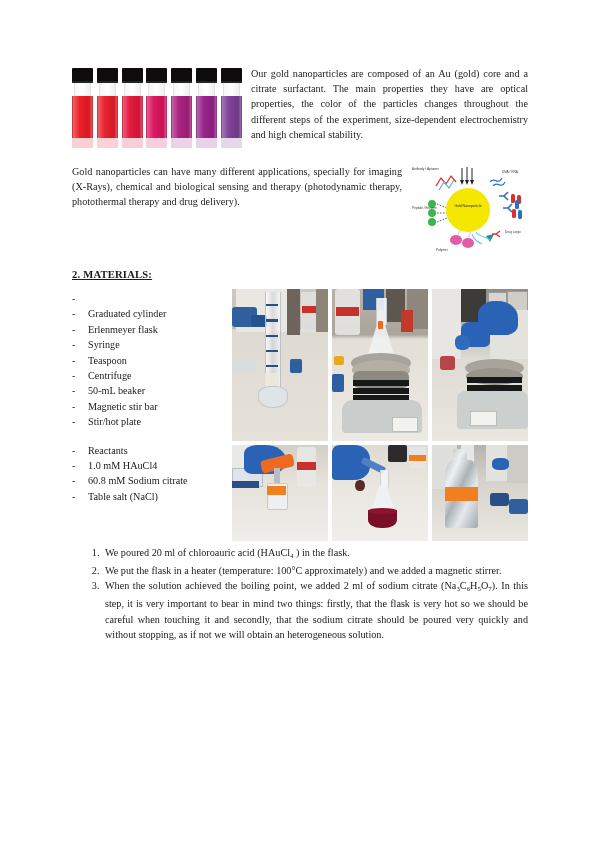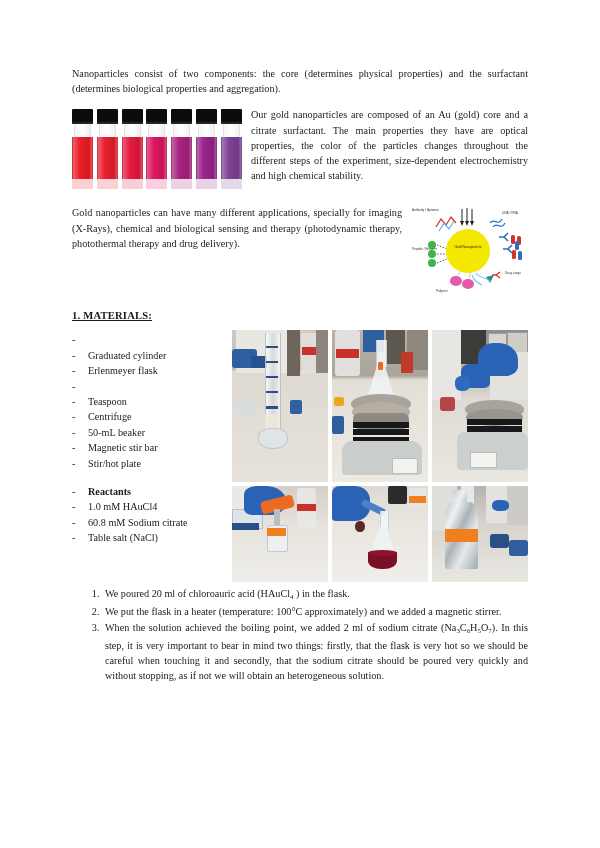--- a/index.html
+++ b/index.html
@@ -160,21 +160,21 @@
     margin-bottom: 0;
   }
   .mat-dash {
     flex: 0 0 16px;
     color: #1c1c1c;
   }
   .mat-text {
     flex: 1;
     text-align: justify;
   }
-  .mat-item.bold .mat-text { font-weight: bold; }
+  .mat-item.bold .mat-text { font-weight: normal; }
   .mat-gap { height: 13px; }
 
   .photo-grid {
     flex: 1;
   }
   .photo-row {
     display: flex;
     gap: 4px;
     margin-bottom: 4px;
   }
@@ -209,21 +209,20 @@
     padding-left: 3px;
   }
   sub { font-size: 68%; vertical-align: -0.22em; }
 </style>
 </head>
 <body>
 
 <div class="page">
   <div class="content">
 
-    <p class="body-text intro">Nanoparticles consist of two components: the core (determines physical properties) and the surfactant (determines biological properties and aggregation).</p>
 
     <div class="vial-row">
       <figure class="vials-figure" style="margin:0;">
         <div class="vials" id="vials-container">
             <div class="vial">
               <div class="cap"></div>
               <div class="neck"></div>
               <div class="liquid" style="background:#ec1c24;"></div>
               <div class="reflect" style="background:#ec1c24;"></div>
             </div>
@@ -342,37 +341,38 @@
           <div class="np-core-label">Gold Nanoparticle</div>
         </div>
         <div class="np-label" style="left:0px; top:3px;">Antibody / Aptamer</div>
         <div class="np-label" style="left:0px; top:42px;">Peptide / Enzyme</div>
         <div class="np-label" style="left:24px; top:84px;">Polymer</div>
         <div class="np-label" style="left:93px; top:66px;">Drug cargo</div>
         <div class="np-label" style="left:90px; top:6px;">DNA / RNA</div>
       </figure>
     </div>
 
-    <div class="section-head">1. MATERIALS:</div>
+    <div class="section-head">2. MATERIALS:</div>
 
     <div class="materials-row">
       <div class="materials-list" id="materials-list">
           <div class="mat-item">
             <span class="mat-dash">-</span>
           </div>
           <div class="mat-item">
             <span class="mat-dash">-</span>
             <span class="mat-text">Graduated cylinder</span>
           </div>
           <div class="mat-item">
             <span class="mat-dash">-</span>
             <span class="mat-text">Erlenmeyer flask</span>
           </div>
           <div class="mat-item">
             <span class="mat-dash">-</span>
+            <span class="mat-text">Syringe</span>
           </div>
           <div class="mat-item">
             <span class="mat-dash">-</span>
             <span class="mat-text">Teaspoon</span>
           </div>
           <div class="mat-item">
             <span class="mat-dash">-</span>
             <span class="mat-text">Centrifuge</span>
           </div>
           <div class="mat-item">

